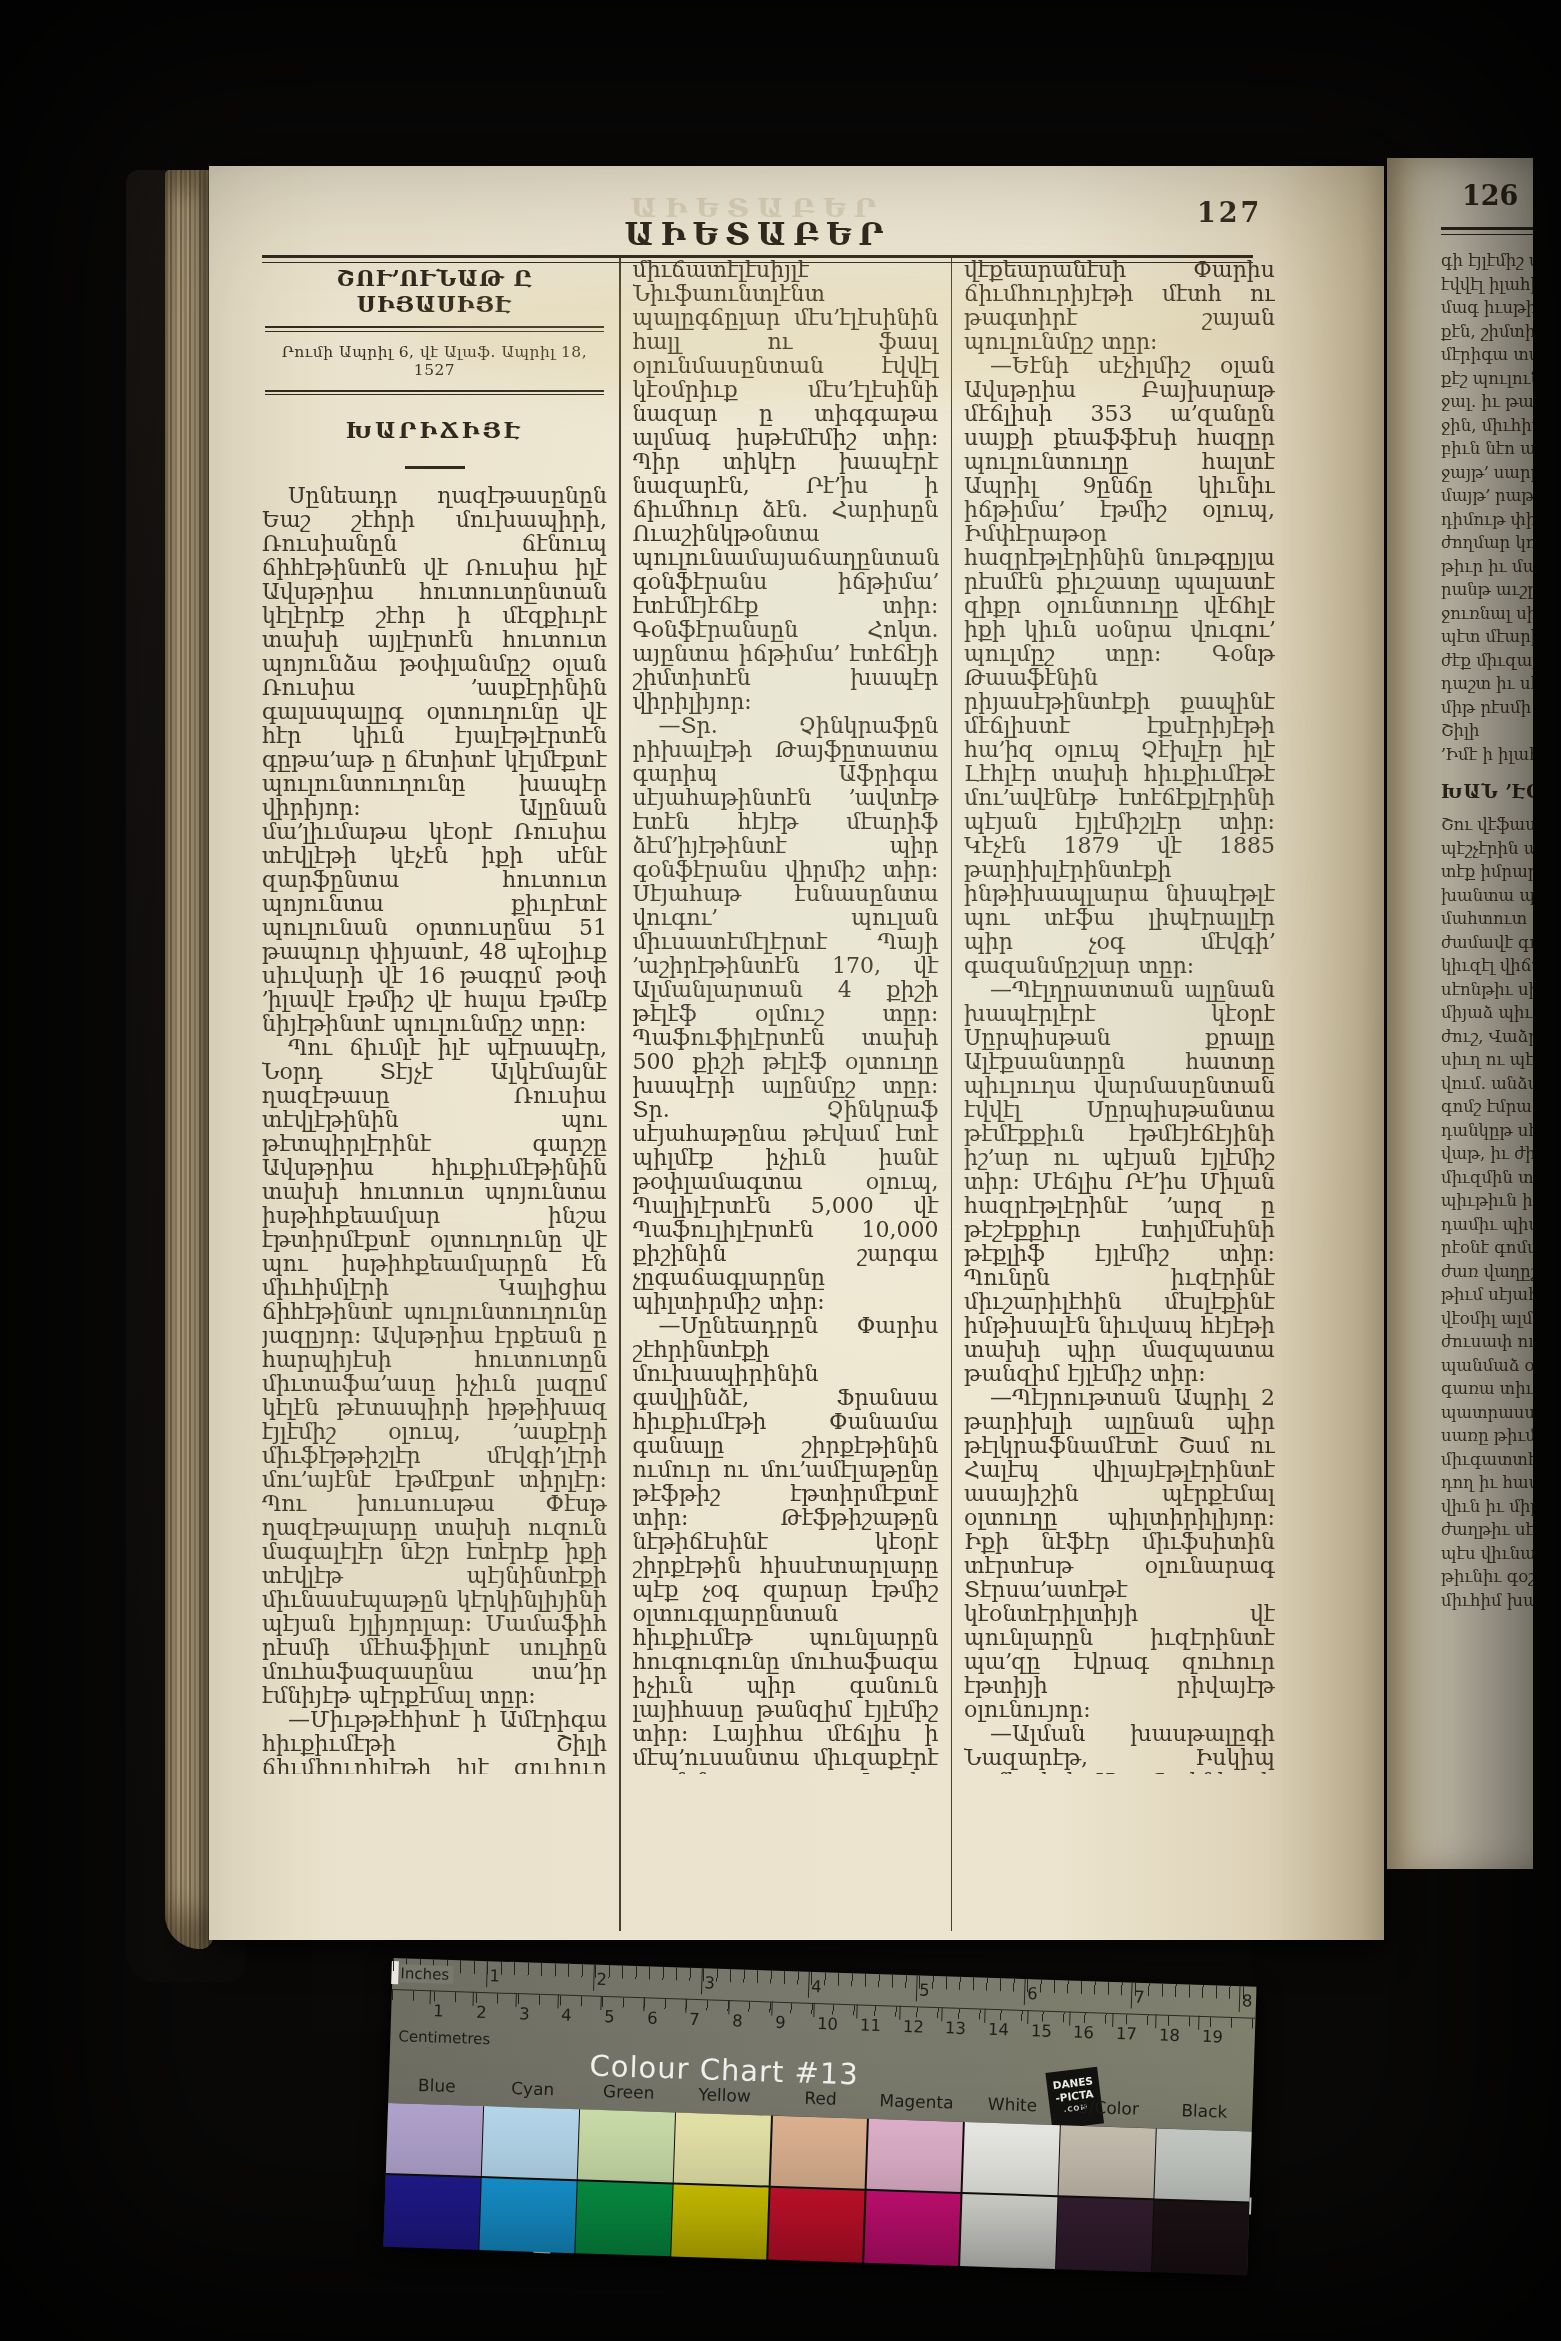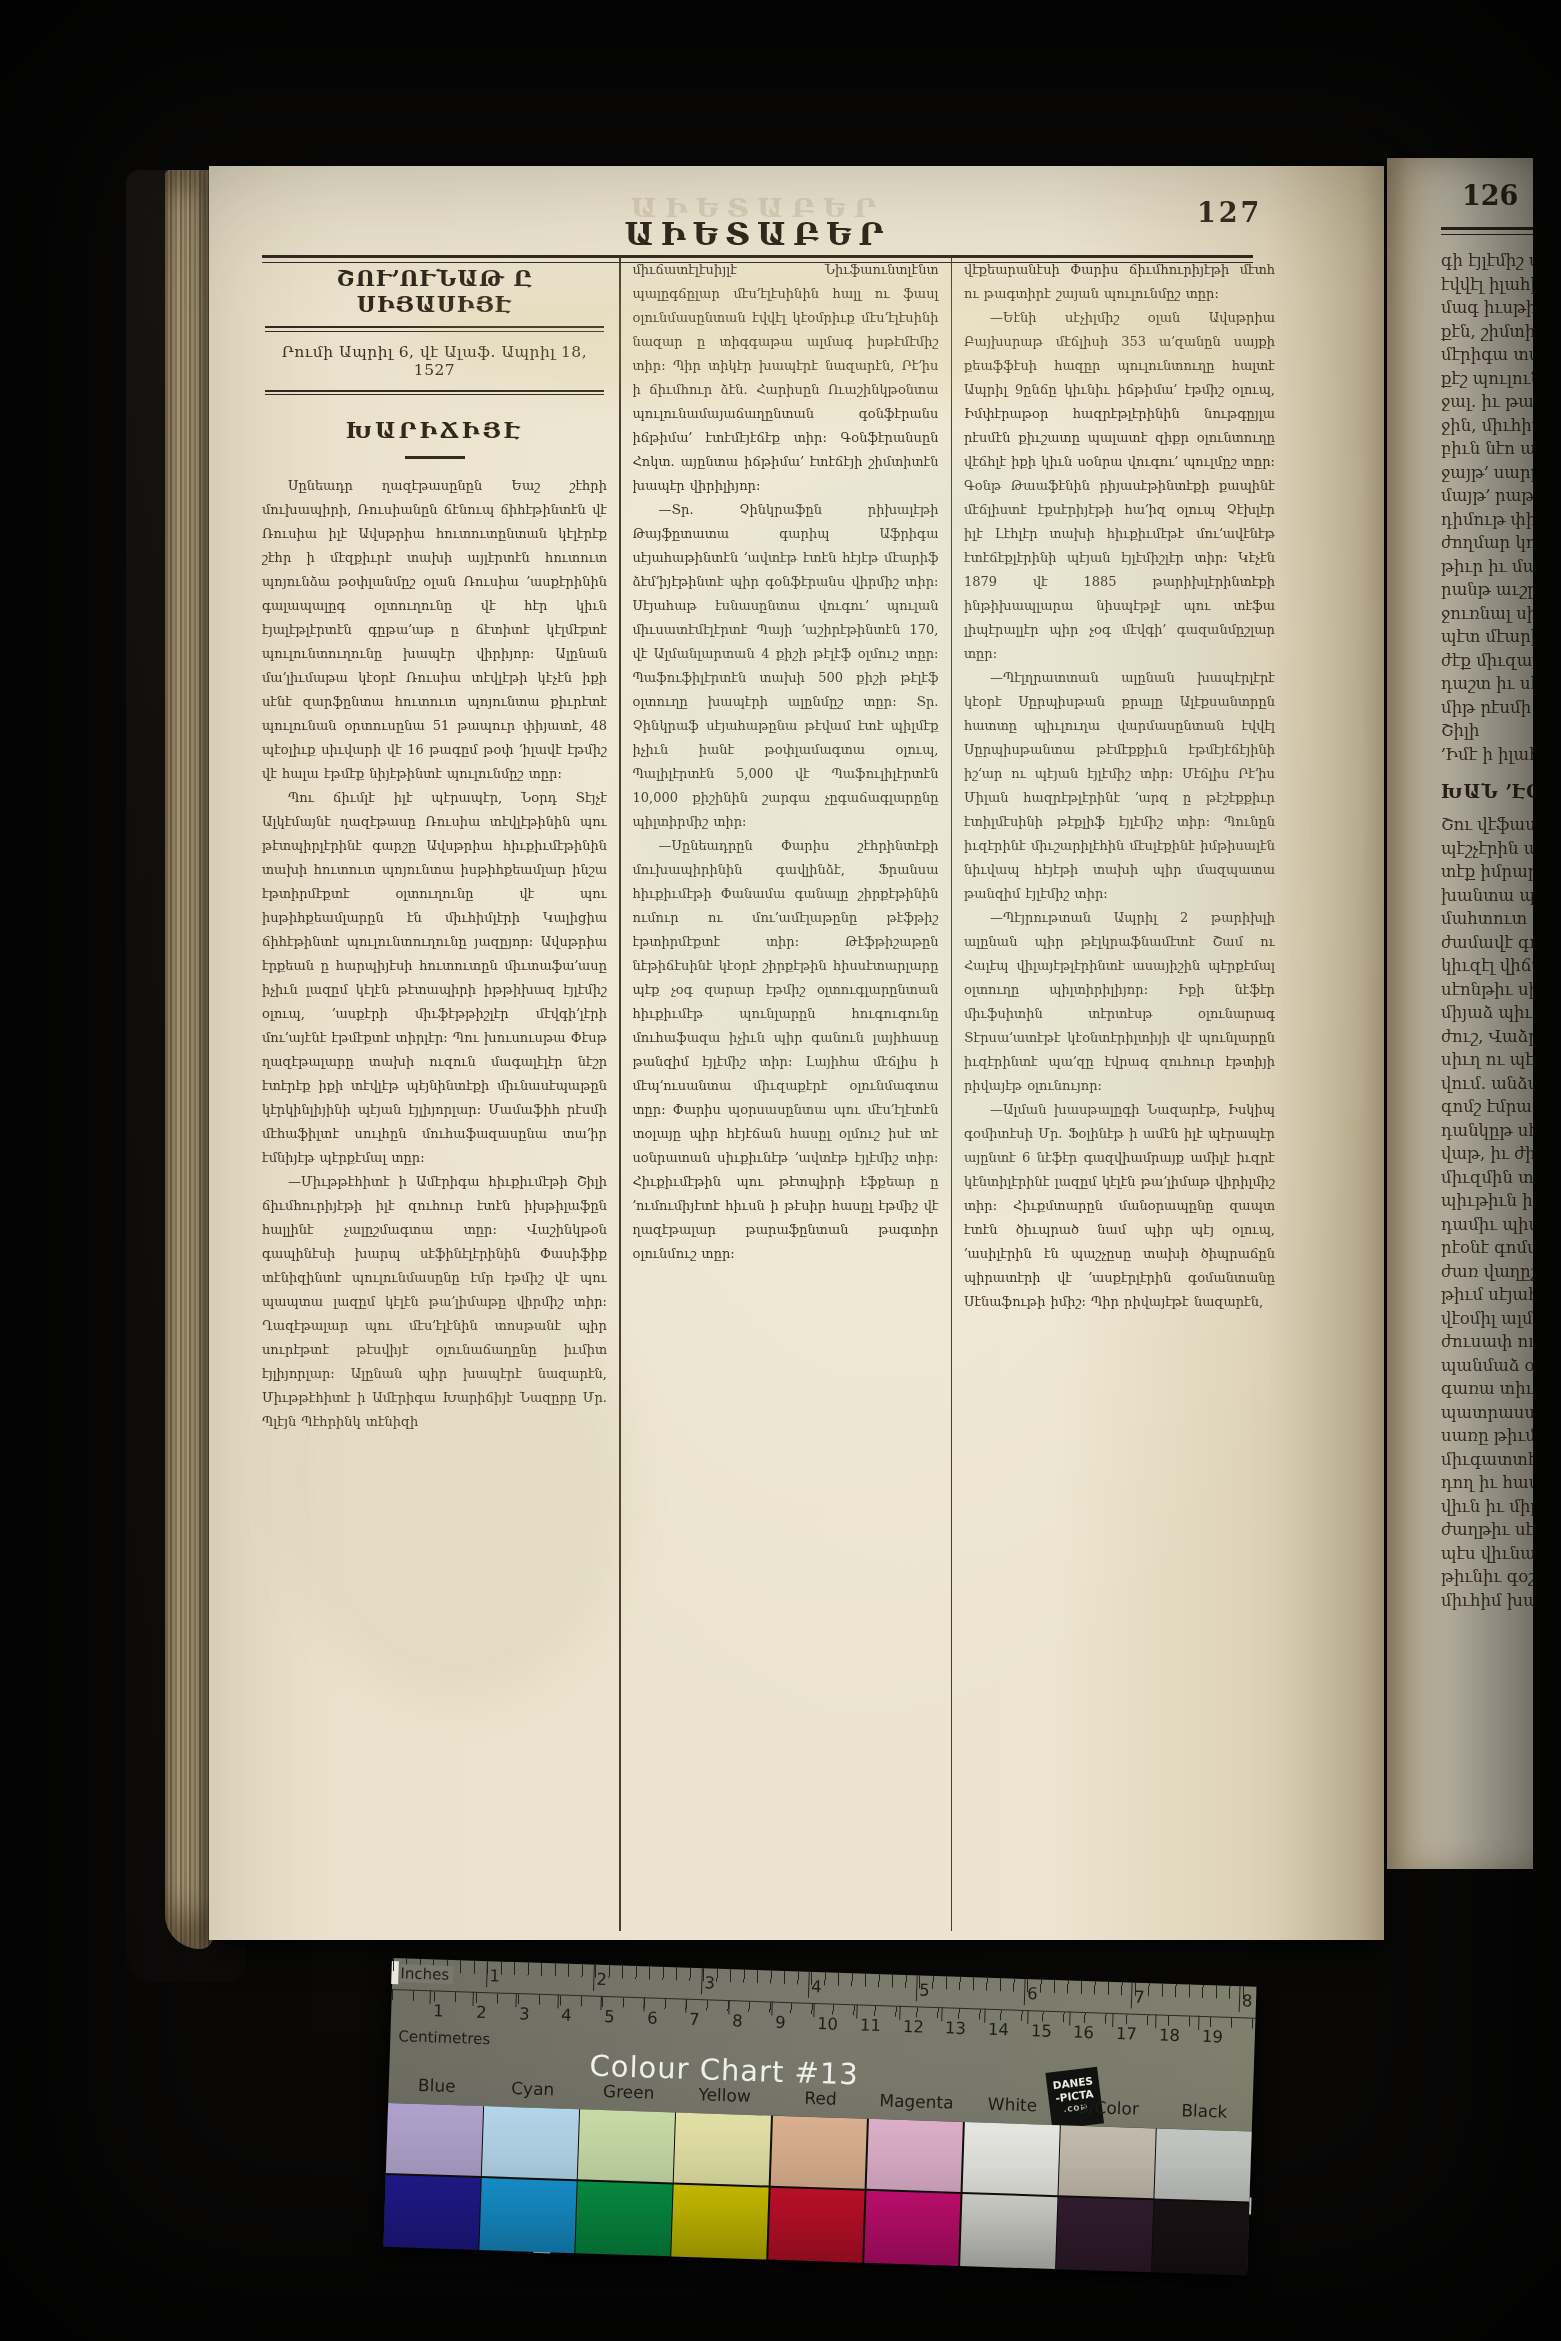--- a/index.html
+++ b/index.html
@@ -42,23 +42,23 @@
   .cols{position:absolute;left:53px;top:92px;width:1016px;height:1516px;display:flex;}
   .vrule{width:1.5px;background:#4a3e2f;margin:0 12px;height:1679px;margin-top:-106px;
          padding-top:0;box-sizing:border-box;position:relative;top:106px;height:1673px;}
   .col{overflow:hidden;height:1516px;}
   .col.c1{width:345px;} .col.c2{width:306px;} .col.c3{width:311px;}
   .art-title{font-weight:bold;font-size:22px;text-align:center;letter-spacing:1px;
          color:#32291e;margin:7px 0 9px 0;}
   .title-rule{border-top:2.5px solid #332b20;border-bottom:1px solid #332b20;height:2.5px;margin:0 3px;}
   .dateline{text-align:center;font-size:15.5px;margin:11px 0;color:#3c3126;letter-spacing:0.5px;}
   .section-head{font-weight:bold;font-size:22px;text-align:center;letter-spacing:3px;
-         color:#32291e;margin:22px 0 13px 0;}
+         color:#32291e;margin:22px 0 23px 0;}
   .dash-rule{width:60px;border-top:3px solid #332b20;margin:0 auto 15px auto;}
-  .col-body p{font-size:13px;line-height:24px;text-align:justify;margin:0;
+  .col-body p{font-size:22px;line-height:24px;text-align:justify;margin:0;
          text-indent:26px;color:#42352a;word-spacing:1px;}
   .col-body p.noindent{text-indent:0;}
   
   .p126{position:absolute;left:0;top:0;width:100%;height:100%;color:#4a3c2f;overflow:hidden;}
   .p126 .pageno{left:75px;top:22px;}
   .p126 .dbl-rule{position:absolute;left:54px;top:69px;width:100px;border-top-width:3px;}
   .rp-text{position:absolute;left:54px;top:91px;width:95px;}
   .rp-line{font-size:16.5px;line-height:23.5px;white-space:nowrap;overflow:hidden;color:#473a2c;}
   .rp-heading{font-weight:bold;font-size:18px;letter-spacing:1px;margin:15px 0 11px 0;
          white-space:nowrap;overflow:hidden;color:#362c21;}

